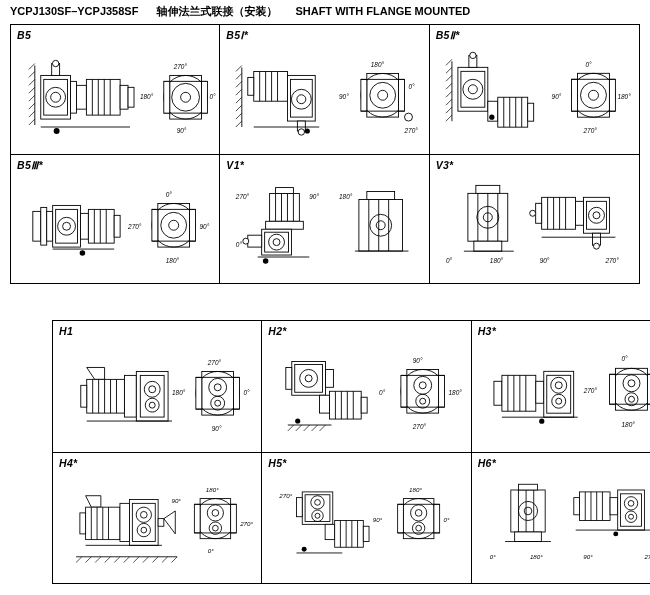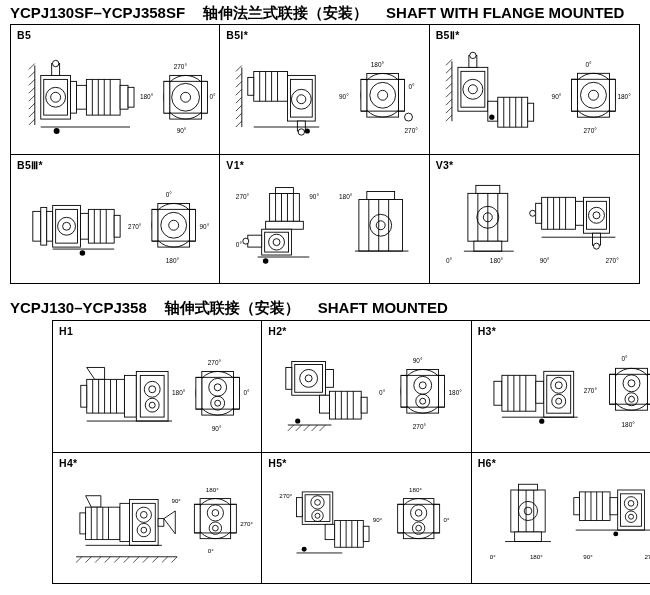--- a/index.html
+++ b/index.html
@@ -6,38 +6,39 @@
   body{
     width:650px;height:595px;
     font-family:"Liberation Sans", sans-serif;
     color:#000;
     -webkit-font-smoothing:none;
   }
   #root{position:relative;width:650px;height:595px;}
 
   .section-title{
     position:absolute;left:10px;right:10px;
-    font-size:15px;font-weight:bold;white-space:nowrap;
+    font-size:11px;font-weight:bold;white-space:nowrap;
   }
   .section-title .cn{font-weight:bold;}
   .section-title .gap{display:inline-block;width:18px;}
 
   .grid{
     position:absolute;left:10px;width:630px;
     border:1px solid #000;
     box-sizing:border-box;
     display:grid;
     grid-template-columns:1fr 1fr 1fr;
   }
   .cell{
     position:relative;
     border-right:1px solid #000;
     border-bottom:1px solid #000;
     box-sizing:border-box;
     overflow:hidden;
+    font-style:italic;
   }
   .cell.last-col{border-right:none;}
   .cell.last-row{border-bottom:none;}
   .cell-label{
     position:absolute;left:6px;top:4px;
     font-size:10.5px;font-weight:bold;
     letter-spacing:.3px;
   }
   .art{position:absolute;left:0;top:16px;right:0;bottom:0;}
   .art svg{display:block;width:100%;height:100%;}
@@ -334,23 +335,20 @@
             <text x="60" y="92">180°</text>
             <text x="110" y="92">90°</text>
             <text x="176" y="92">270°</text>
           </g>
         </svg>
       </div>
     </div>
 
   </div>
 
-  <div class="section-title" style="top:299px;">
-    <span>YCPJ130–YCPJ358</span><span class="gap"></span><span class="cn">轴伸式联接（安装）</span><span class="gap"></span><span>SHAFT MOUNTED</span>
-  </div>
 
   <div class="grid" style="top:320px;height:264px;margin-left:42px;">
 
     <div class="cell">
       <div class="cell-label">H1</div>
       <div class="art">
         <svg viewBox="0 0 210 114" preserveAspectRatio="xMidYMid meet">
           <g stroke="#000" fill="none" stroke-width="0.9">
 
             <path d="M34 30 L52 30 L52 42 L42 42 Z" fill="#fff"></path>

